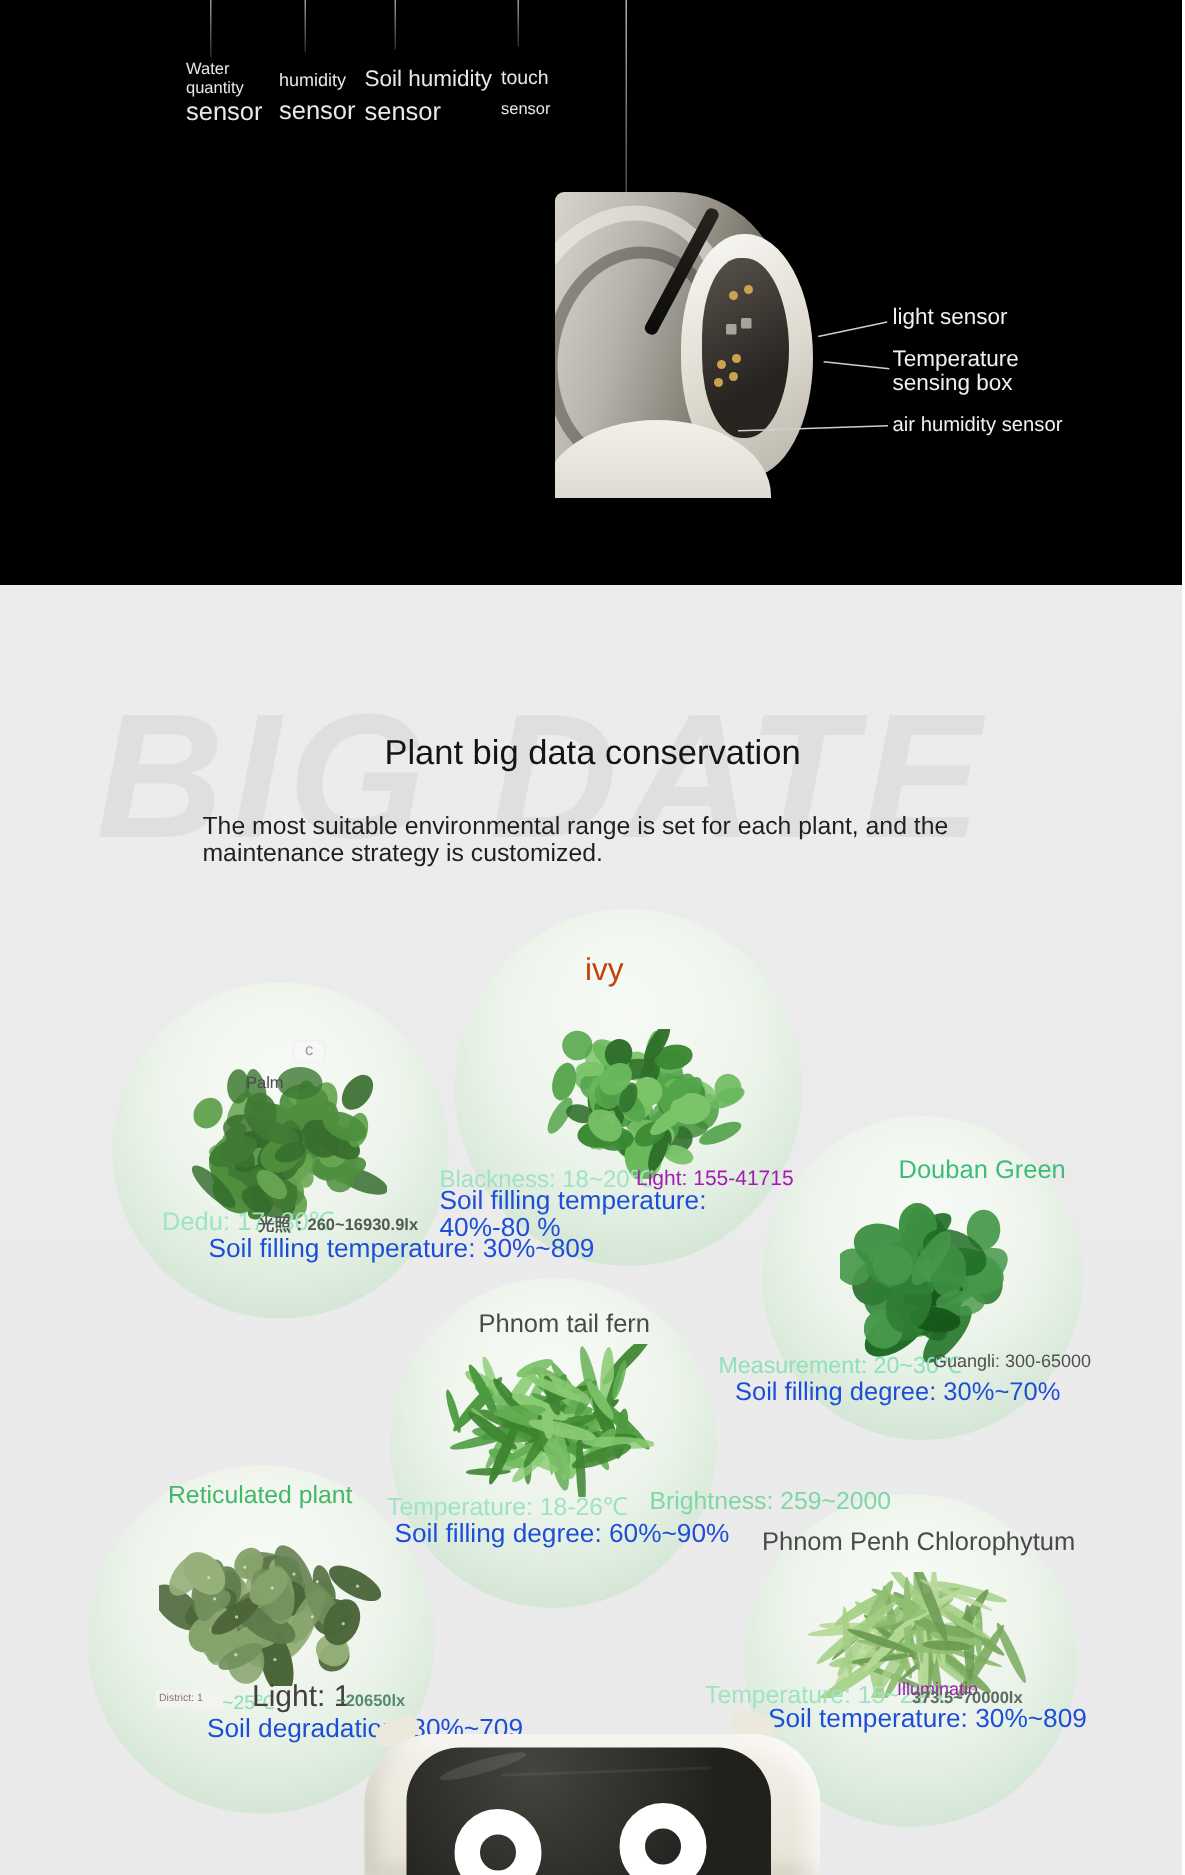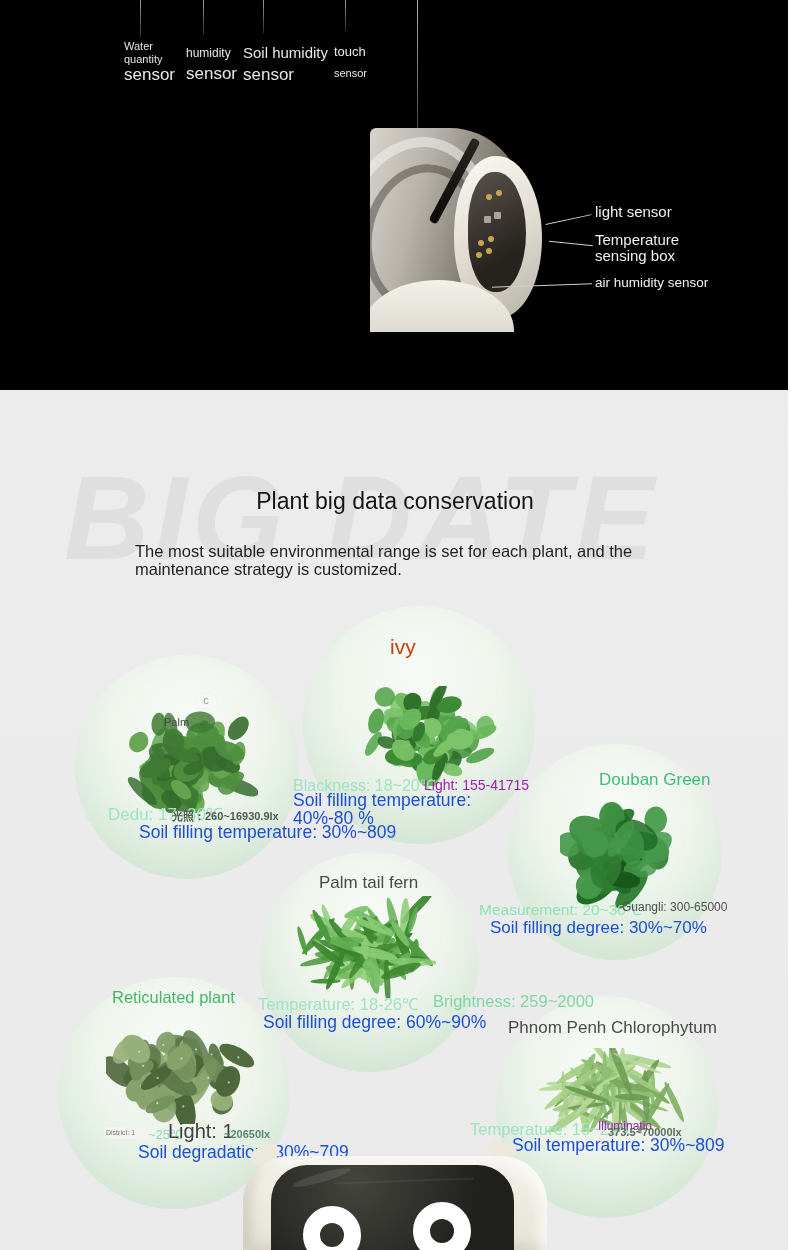--- a/index.html
+++ b/index.html
@@ -673,21 +673,21 @@
         <ellipse cx="93.15609812220558" cy="49.042260714881124" rx="16.34898948105983" ry="3.262588953506201" fill="#6b9b51" opacity="0.94" transform="rotate(3 93.15609812220558 49.042260714881124)"></ellipse>
         <ellipse cx="99.55786435347981" cy="15.35088167812675" rx="26.57119804243557" ry="1.885510140401311" fill="#b7d999" opacity="0.82" transform="rotate(23 99.55786435347981 15.35088167812675)"></ellipse>
         <ellipse cx="49.19860301433131" cy="46.09948063753545" rx="23.75523869213648" ry="2.62825986163225" fill="#6b9b51" opacity="0.95" transform="rotate(19 49.19860301433131 46.09948063753545)"></ellipse>
         <ellipse cx="59.43596268792636" cy="70.45145433906465" rx="16.10573688270524" ry="2.531758198421448" fill="#8fbf72" opacity="0.95" transform="rotate(298 59.43596268792636 70.45145433906465)"></ellipse>
       </svg></div>
 
   <div class="pname" id="pn0">Palm</div>
   <div class="mini-ico">c</div>
   <div class="pname" id="pn1">ivy</div>
   <div class="pname" id="pn2">Douban Green</div>
-  <div class="pname" id="pn3">Palm tail fern</div>
+  <div class="pname" id="pn3">Phnom tail fern</div>
   <div class="pname" id="pn4">Reticulated plant</div>
   <div class="pname" id="pn5">Phnom Penh Chlorophytum</div>
 
   <div class="st mint" id="st0a">Dedu: 17~30℃</div>
   <div class="st" id="st0b">光照：260~16930.9lx</div>
   <div class="st gray" id="st0c">Soil filling temperature: 30%~809</div>
 
   <div class="st mint" id="st1a">Blackness: 18~20℃</div>
   <div class="st grn" id="st1b">Light: 155-41715</div>
   <div class="st gray" id="st1c">Soil filling temperature: 40%-80 %</div>

